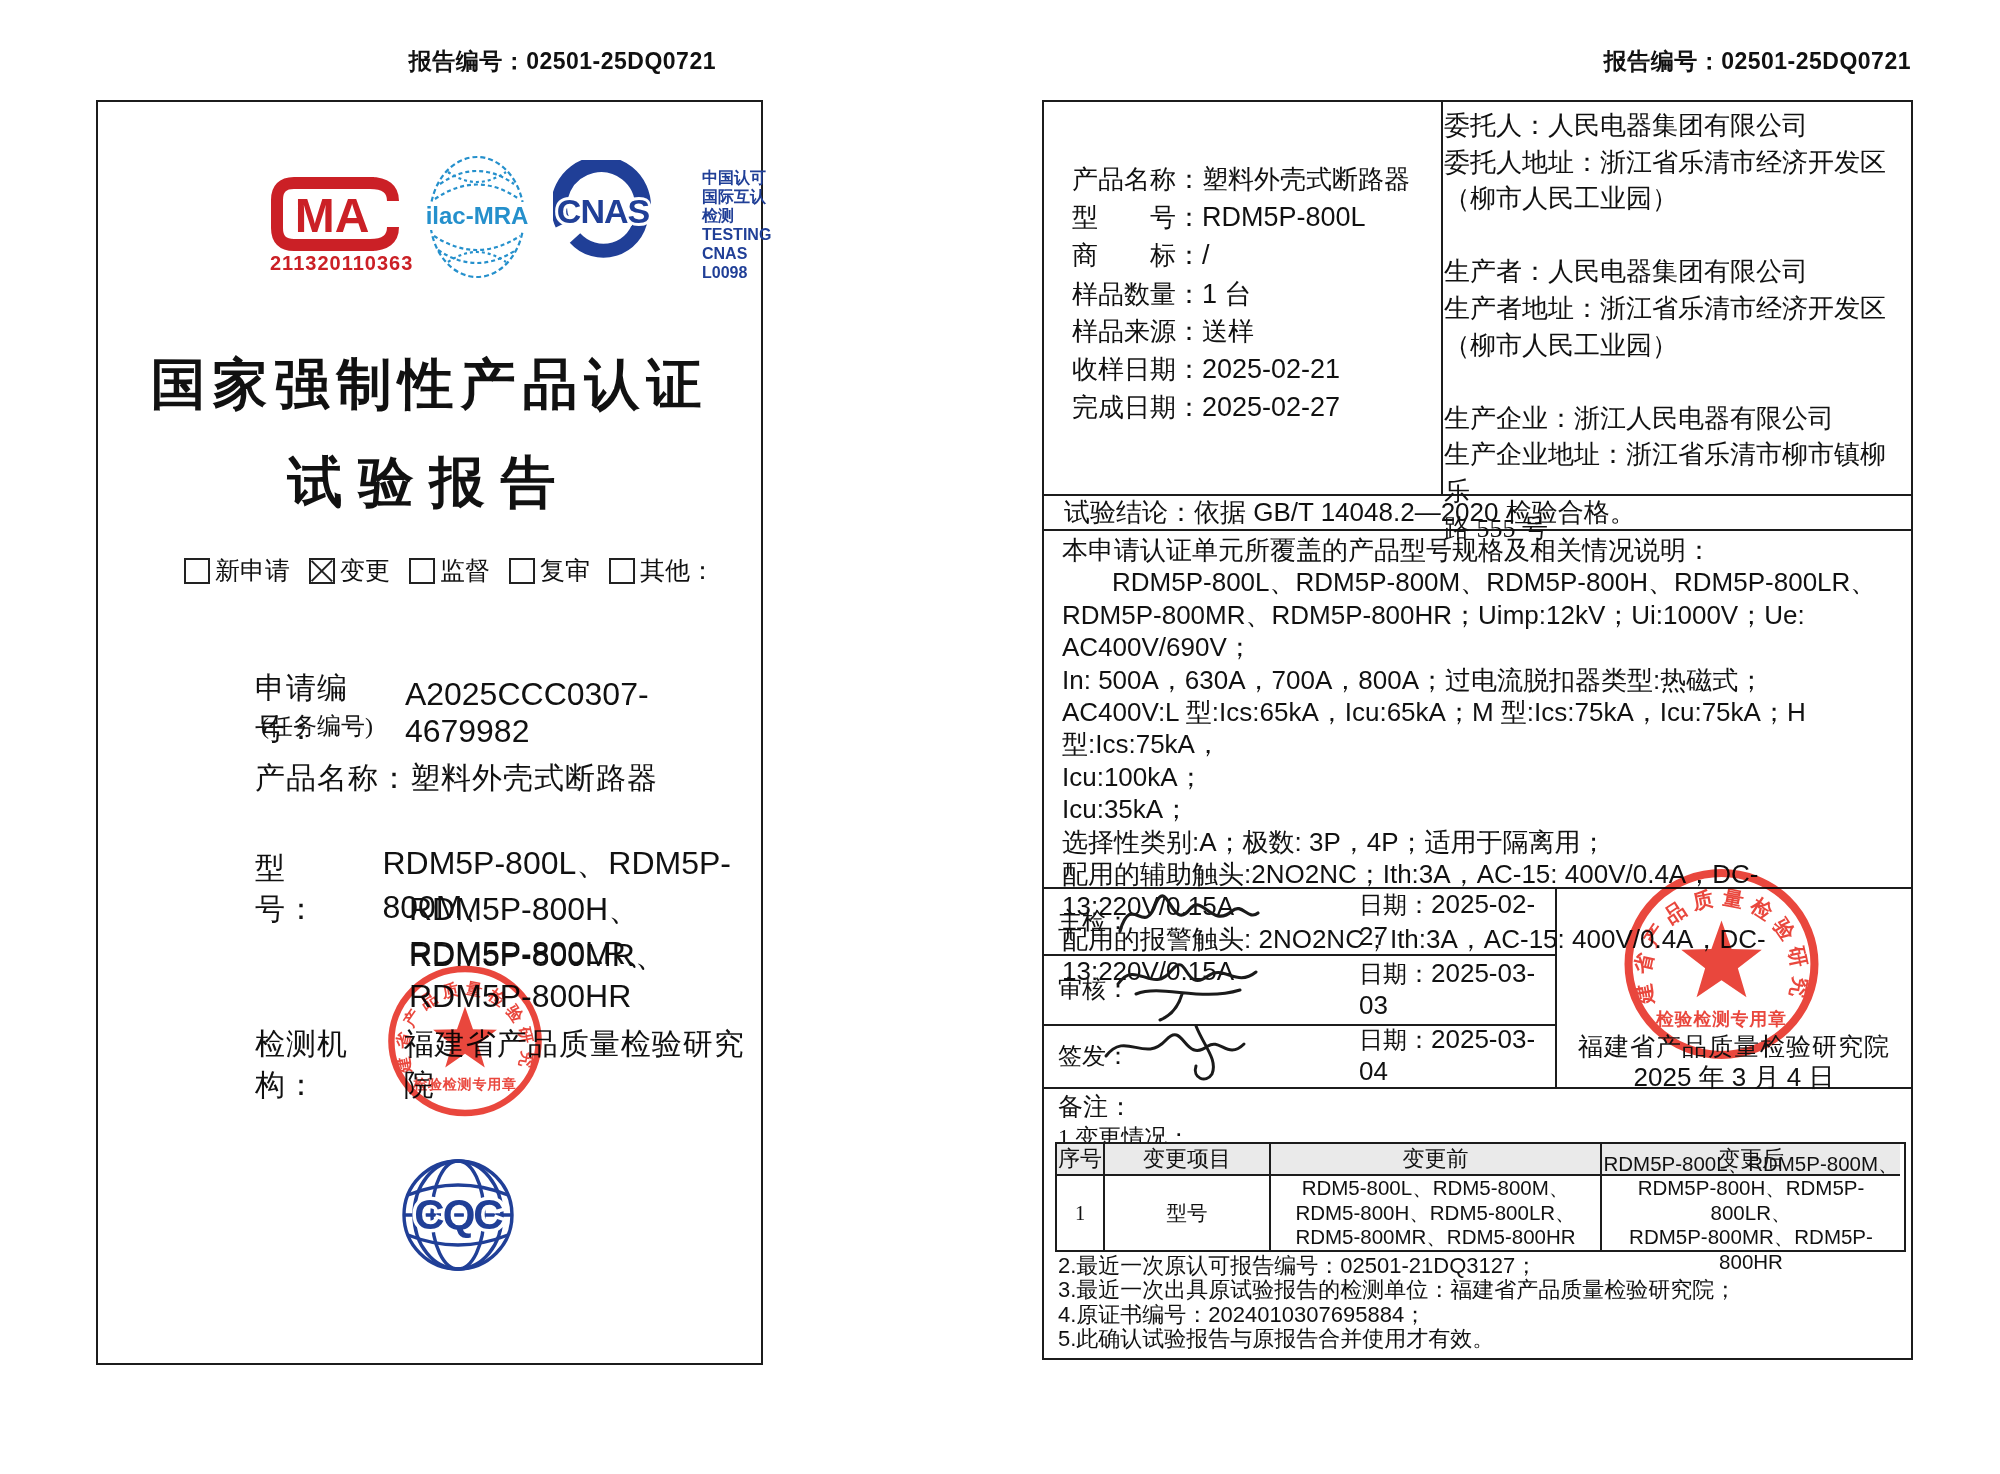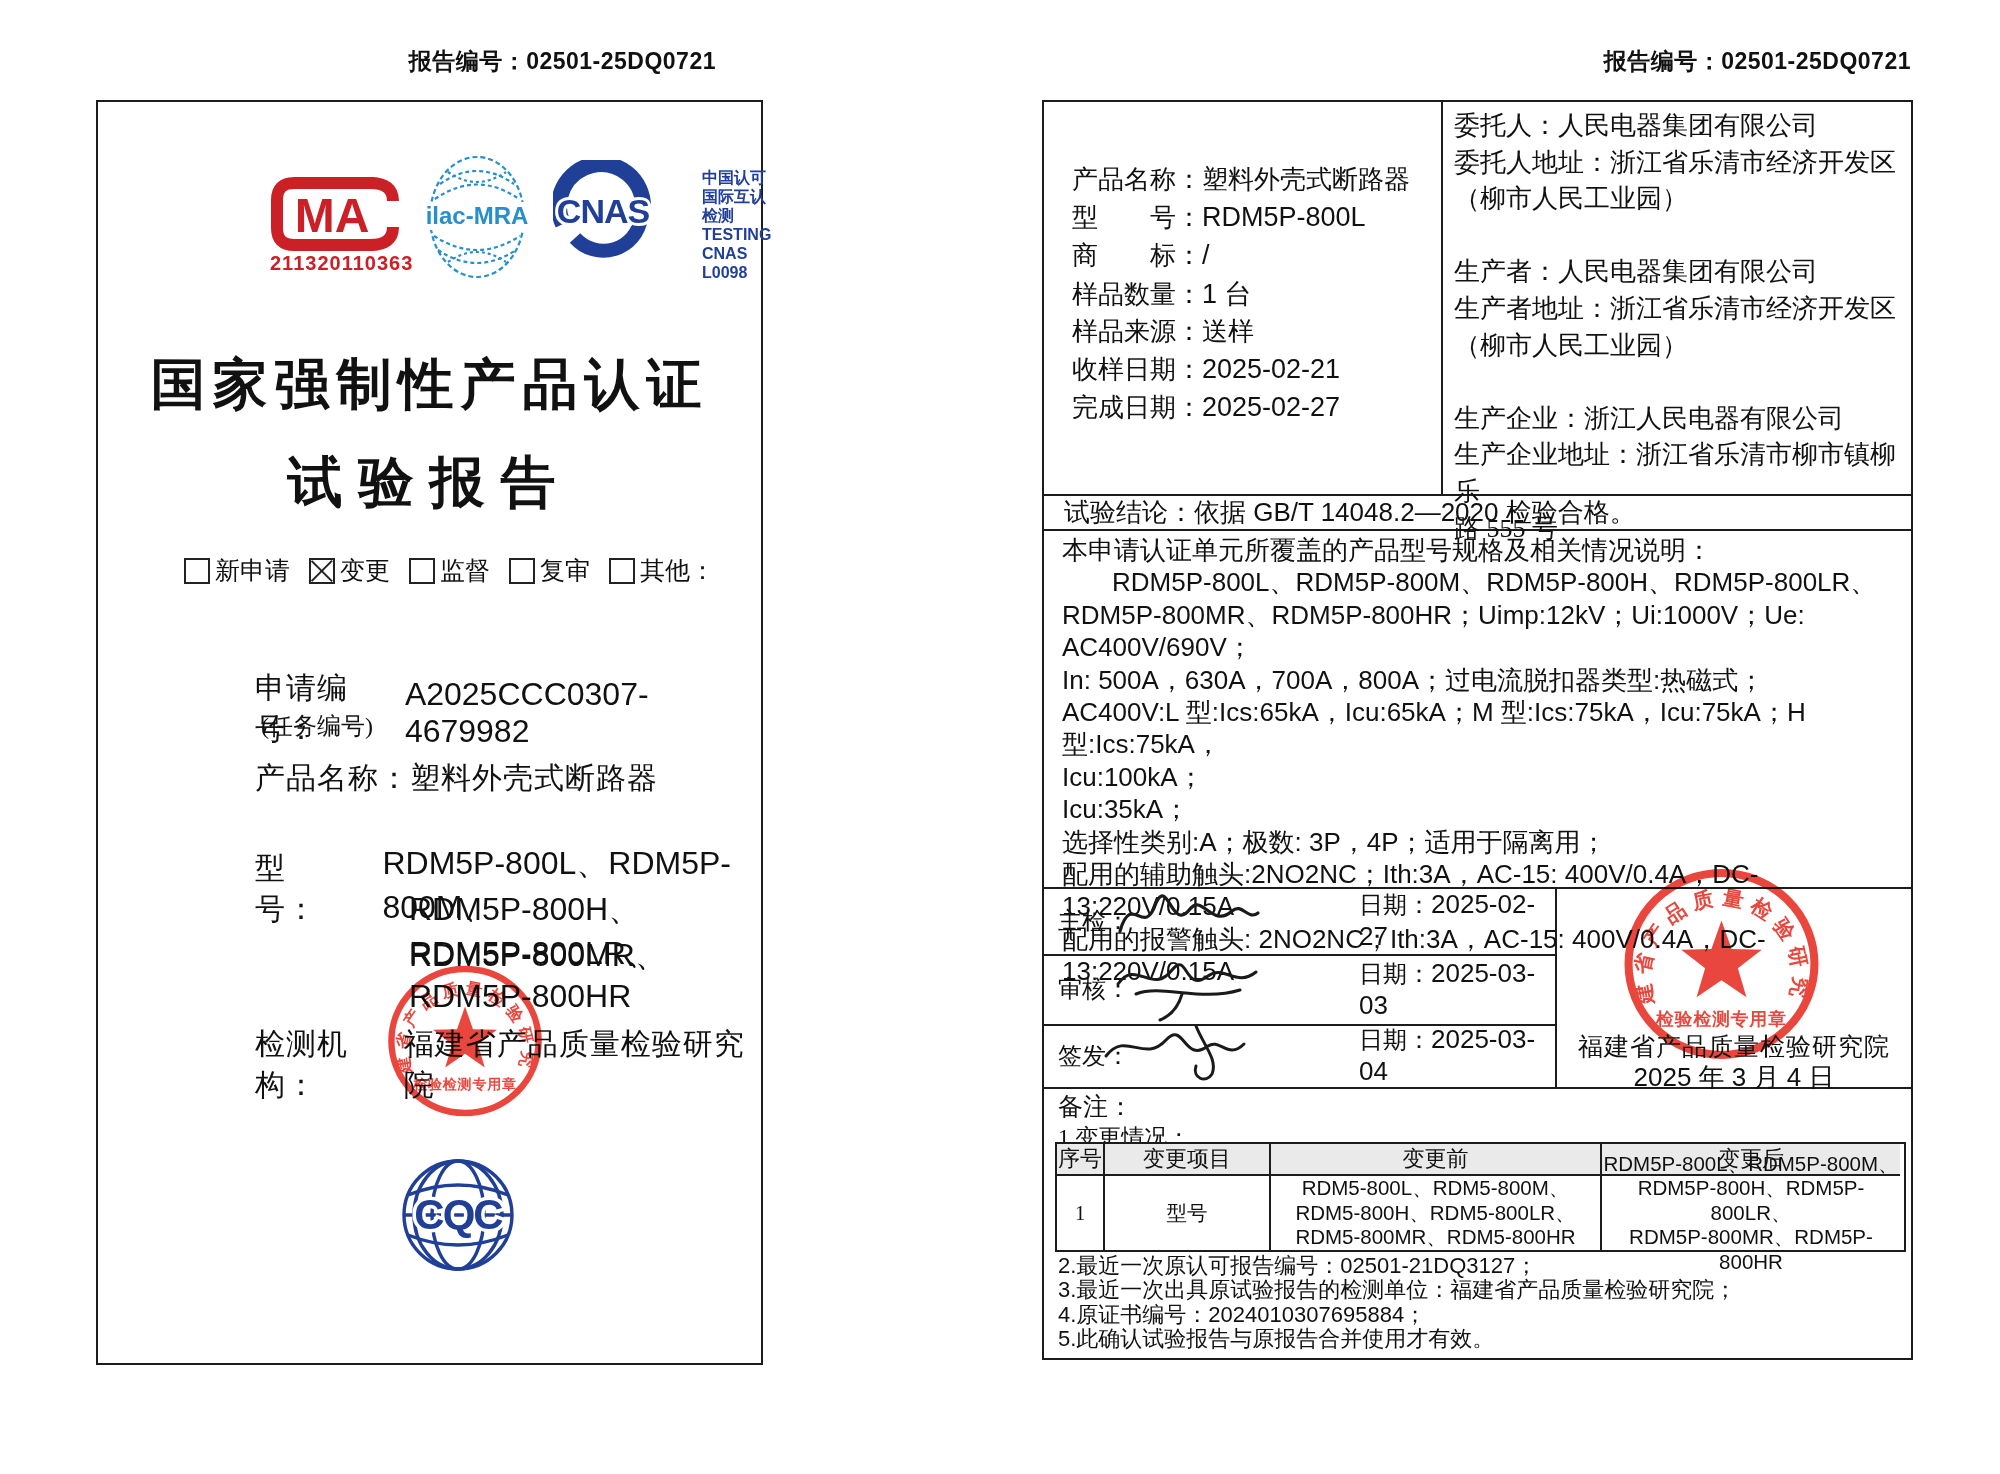--- a/index.html
+++ b/index.html
@@ -37,21 +37,21 @@
   .stamp{mix-blend-mode:multiply;opacity:.93;}
 
   
   .hline{position:absolute;height:2px;background:#1c1c1c;left:0;right:0;}
   .vline{position:absolute;width:2px;background:#1c1c1c;}
 
   .info-left{left:28px;top:60px;width:365px;}
   .info-left .row{display:flex;align-items:baseline;height:38px;}
   .info-left .lab{font-size:26px;}
   .info-left .val{font-size:27px;font-family:"Liberation Sans","DejaVu Sans",sans-serif;}
-  .info-right{left:410px;top:6px;width:450px;font-size:26px;line-height:36.6px;}
+  .info-right{left:400px;top:6px;width:450px;font-size:26px;line-height:36.6px;}
   .conclusion{left:20px;top:394px;font-size:26px;line-height:33px;
               font-family:"Liberation Sans","DejaVu Sans",sans-serif;}
   .coverage{left:18px;top:432px;width:835px;font-size:26px;line-height:32.4px;
             font-family:"Liberation Sans","DejaVu Sans",sans-serif;}
   .coverage div:nth-child(2){padding-left:50px;}
 
   .sigrow{position:absolute;left:0;width:511px;display:flex;align-items:center;}
   .sigrole{font-size:24px;margin-left:14px;}
   .sigdate{position:absolute;left:315px;font-size:24px;}
   .sigdate .d{font-size:26px;font-family:"Liberation Sans","DejaVu Sans",sans-serif;}

